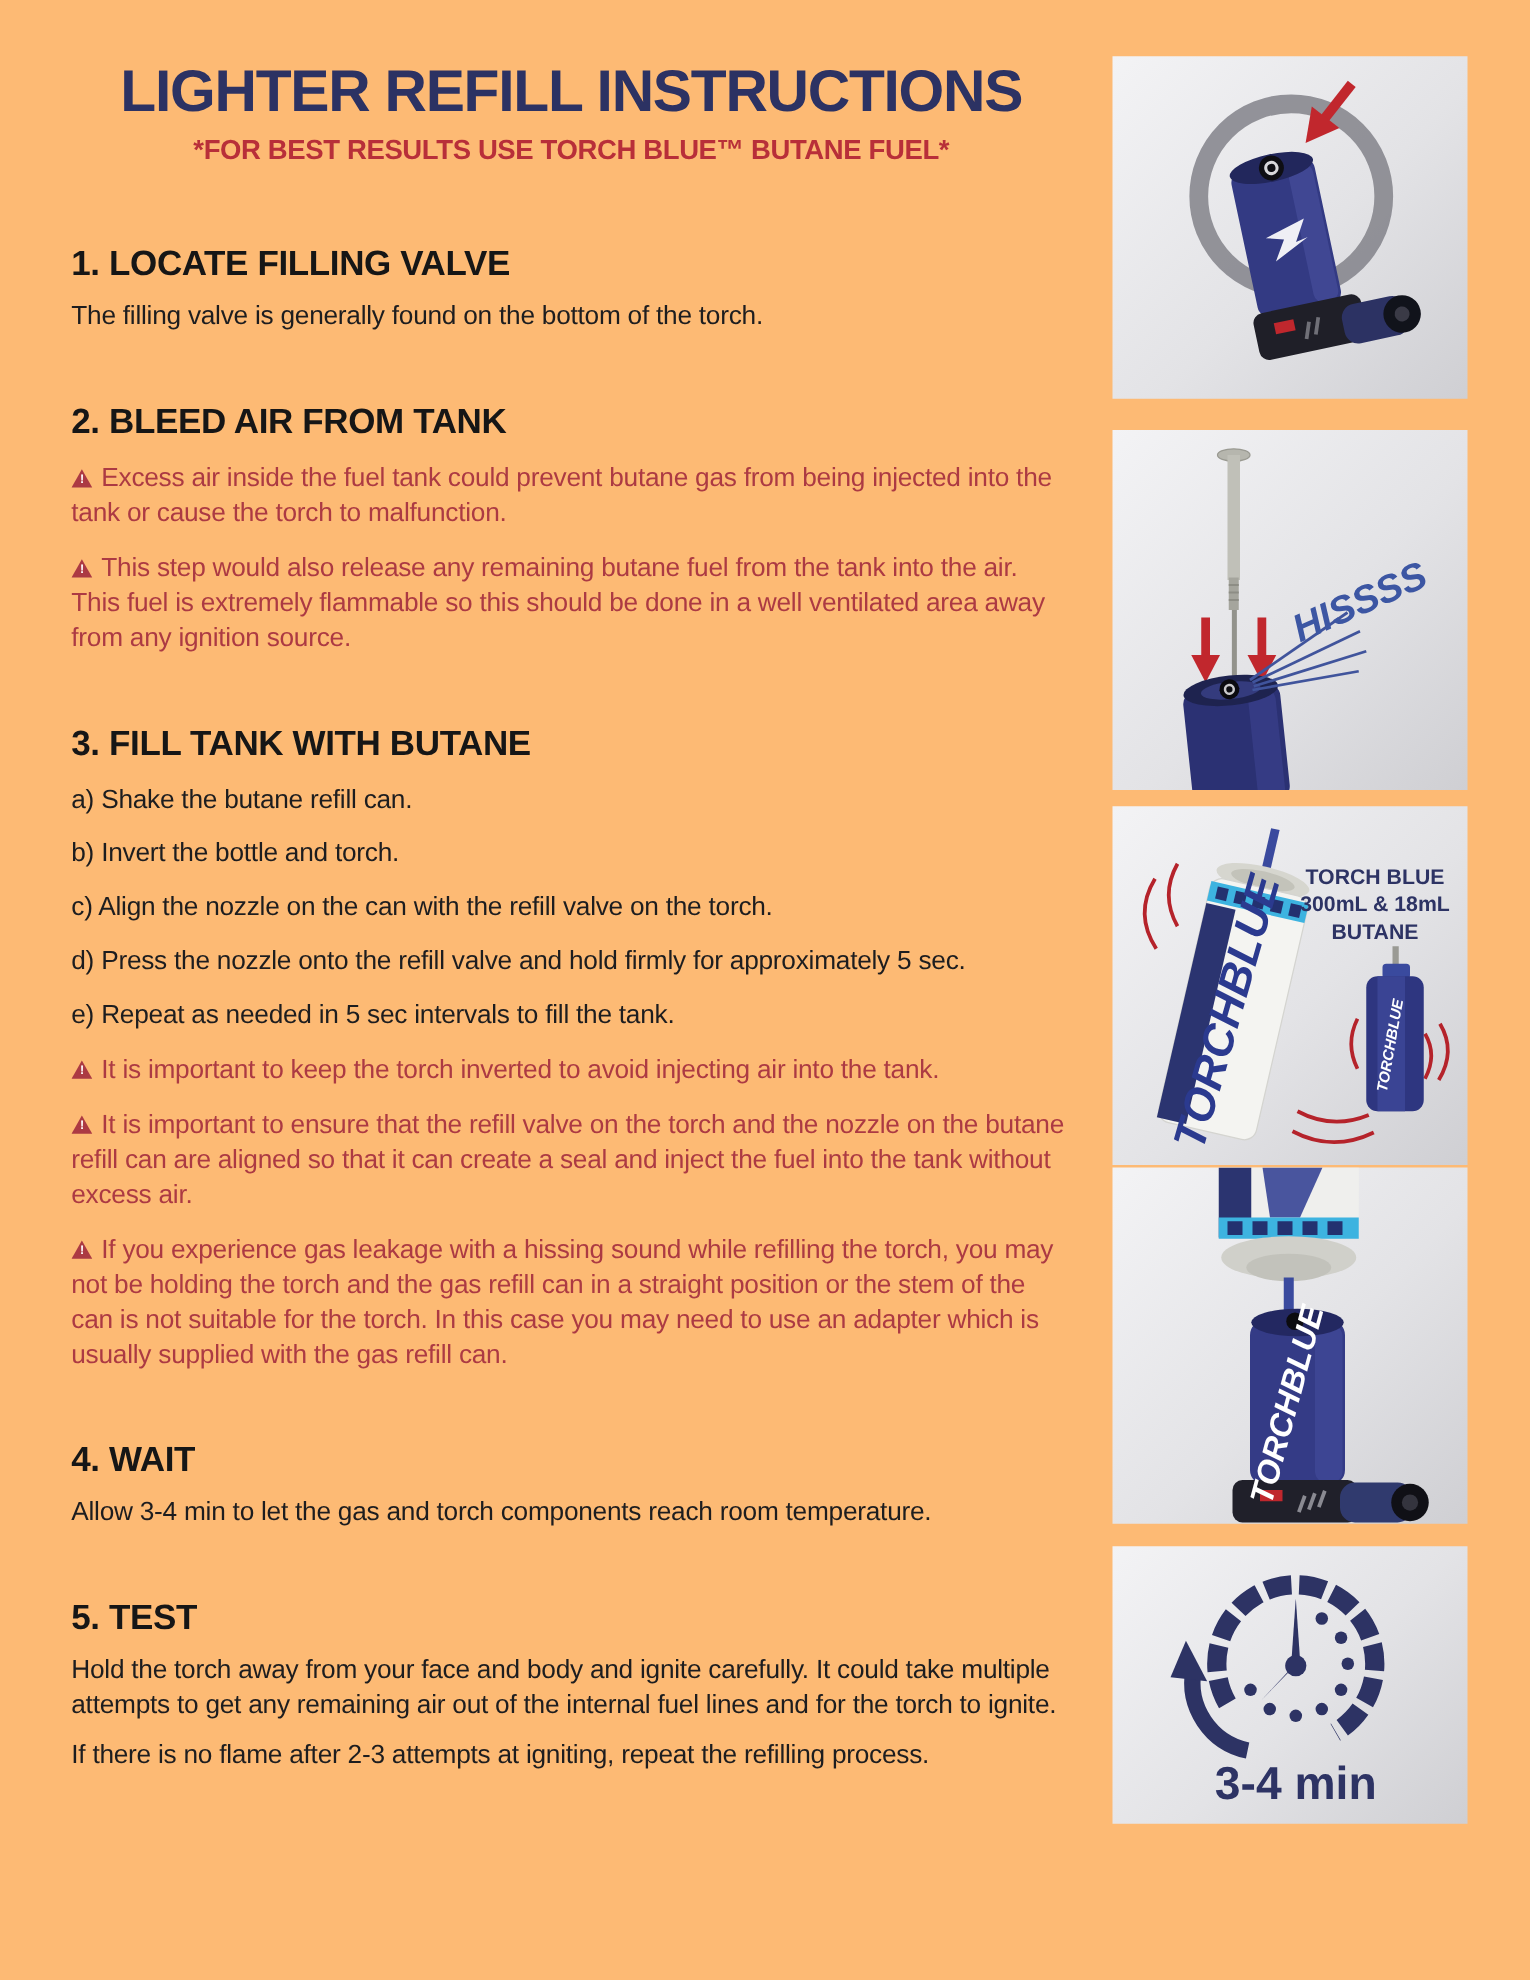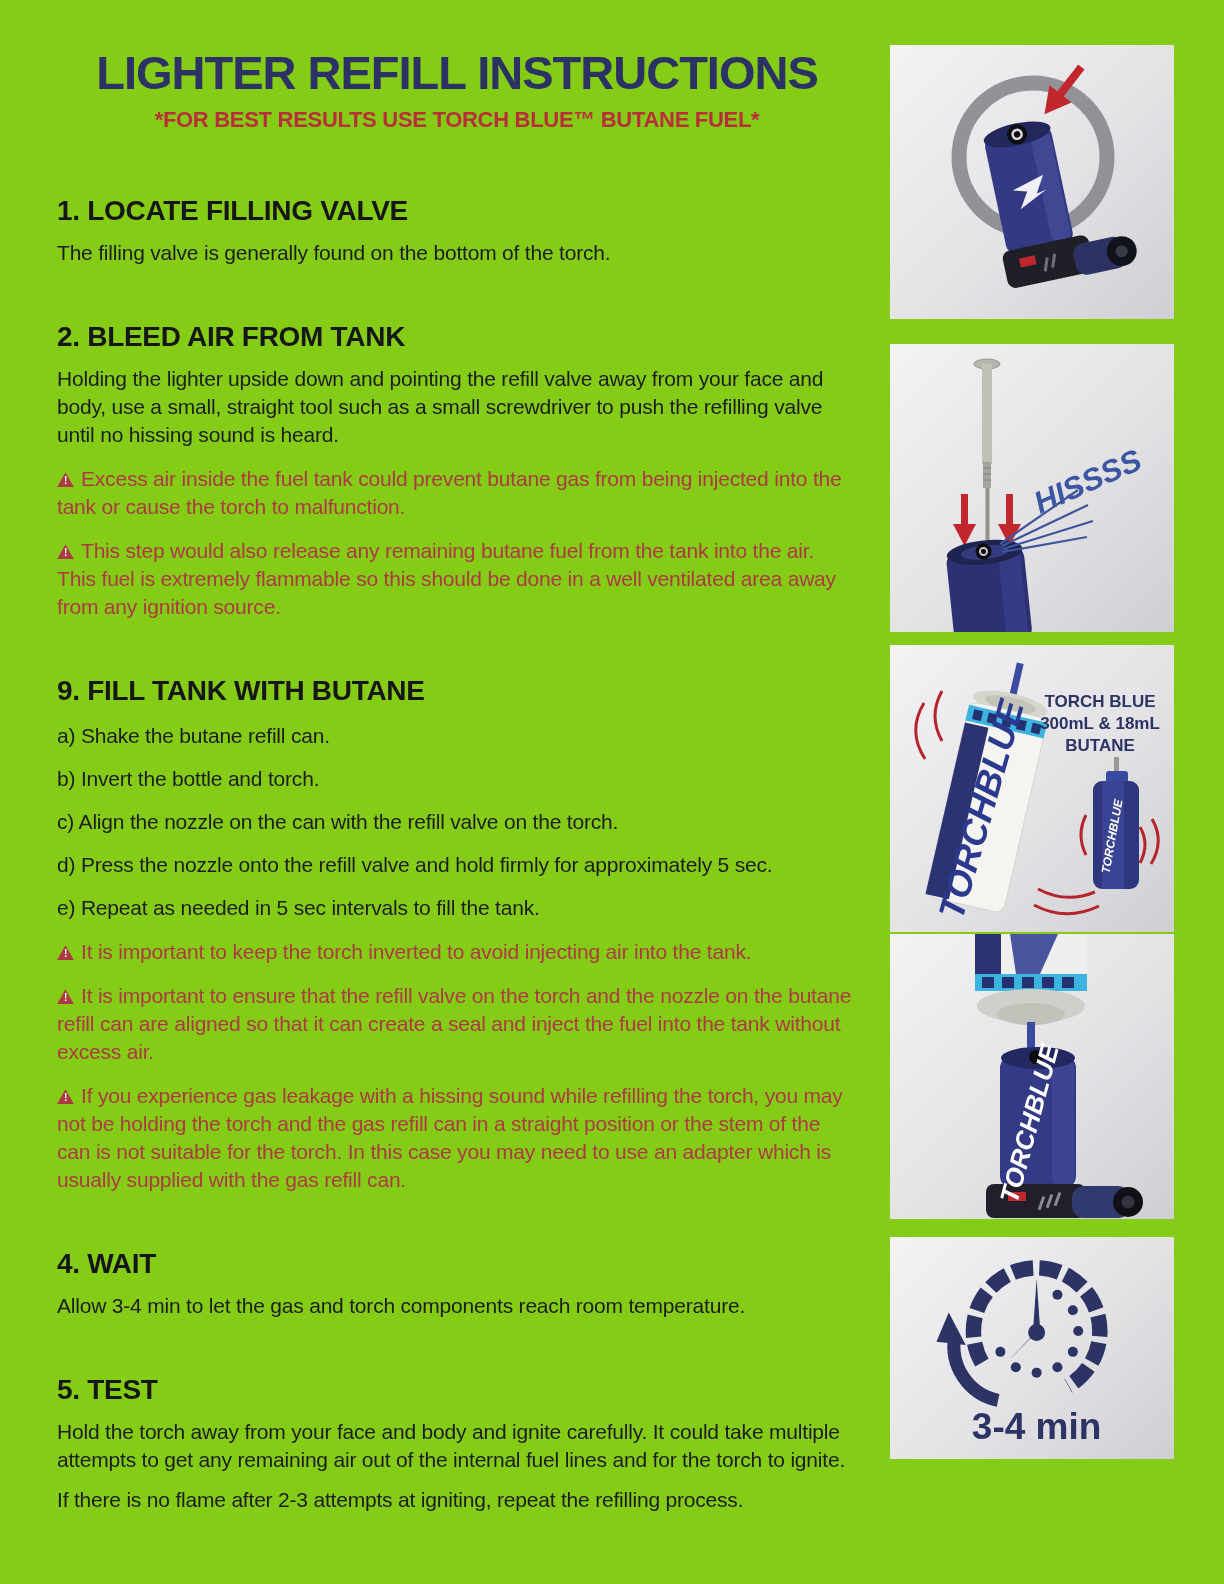--- a/index.html
+++ b/index.html
@@ -1,18 +1,18 @@
 <!DOCTYPE html>
 <html><head>
 <meta charset="utf-8">
 <style>
   * { margin:0; padding:0; box-sizing:border-box; }
   html,body { background:#ffffff; }
   .page {
-    position:relative; width:1224px; height:1584px; background:#84cc16;
+    position:relative; width:1224px; height:1584px; background:#fdba74;
     font-family:"Liberation Sans", sans-serif; overflow:hidden;padding-left:33px;
   }
   .left-col { position:absolute; left:57px; top:48px; width:800px; }
   .title {
     font-size:47px; font-weight:700; color:#2c3263; text-align:center;
     letter-spacing:-1px; line-height:1.05;
   }
   .subtitle {
     font-size:22px; font-weight:700; color:#b82f39; text-align:center;
     margin-top:10px; letter-spacing:-0.3px;
@@ -53,27 +53,26 @@
     <div class="title">LIGHTER REFILL INSTRUCTIONS</div>
     <div class="subtitle">*FOR BEST RESULTS USE TORCH BLUE™ BUTANE FUEL*</div>
 
     <div class="step first">
       <h2>1. LOCATE FILLING VALVE</h2>
       <p>The filling valve is generally found on the bottom of the torch.</p>
     </div>
 
     <div class="step">
       <h2>2. BLEED AIR FROM TANK</h2>
-      <p>Holding the lighter upside down and pointing the refill valve away from your face and body, use a small, straight tool such as a small screwdriver to push the refilling valve until no hissing sound is heard.</p>
       <p class="warn"><span class="tri"><span>!</span></span><span>Excess air inside the fuel tank could prevent butane gas from being injected into the tank or cause the torch to malfunction.</span></p>
       <p class="warn"><span class="tri"><span>!</span></span><span>This step would also release any remaining butane fuel from the tank into the air. This fuel is extremely flammable so this should be done in a well ventilated area away from any ignition source.</span></p>
     </div>
 
     <div class="step">
-      <h2>9. FILL TANK WITH BUTANE</h2>
+      <h2>3. FILL TANK WITH BUTANE</h2>
       <div class="list">
         <p class="li">a) Shake the butane refill can.</p>
         <p class="li">b) Invert the bottle and torch.</p>
         <p class="li">c) Align the nozzle on the can with the refill valve on the torch.</p>
         <p class="li">d) Press the nozzle onto the refill valve and hold firmly for approximately 5 sec.</p>
         <p class="li">e) Repeat as needed in 5 sec intervals to fill the tank.</p>
       </div>
       <p class="warn"><span class="tri"><span>!</span></span><span>It is important to keep the torch inverted to avoid injecting air into the tank.</span></p>
       <p class="warn"><span class="tri"><span>!</span></span><span>It is important to ensure that the refill valve on the torch and the nozzle on the butane refill can are aligned so that it can create a seal and inject the fuel into the tank without excess air.</span></p>
       <p class="warn"><span class="tri"><span>!</span></span><span>If you experience gas leakage with a hissing sound while refilling the torch, you may not be holding the torch and the gas refill can in a straight position or the stem of the can is not suitable for the torch. In this case you may need to use an adapter which is usually supplied with the gas refill can.</span></p>

